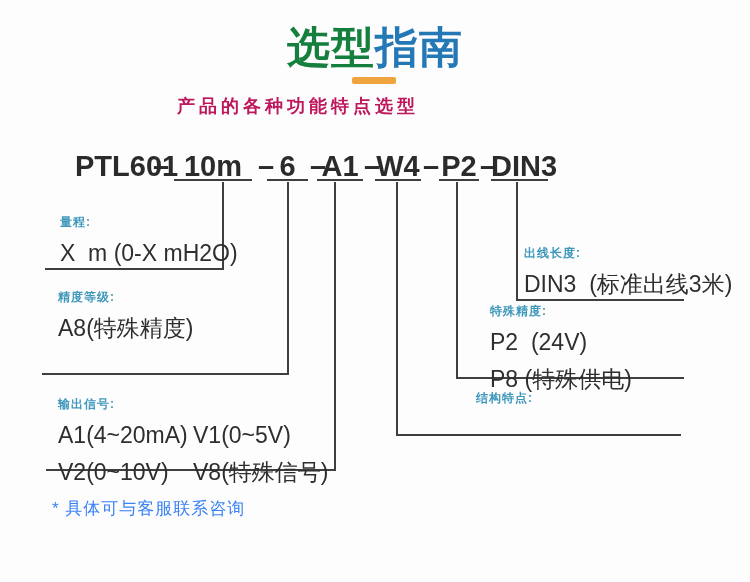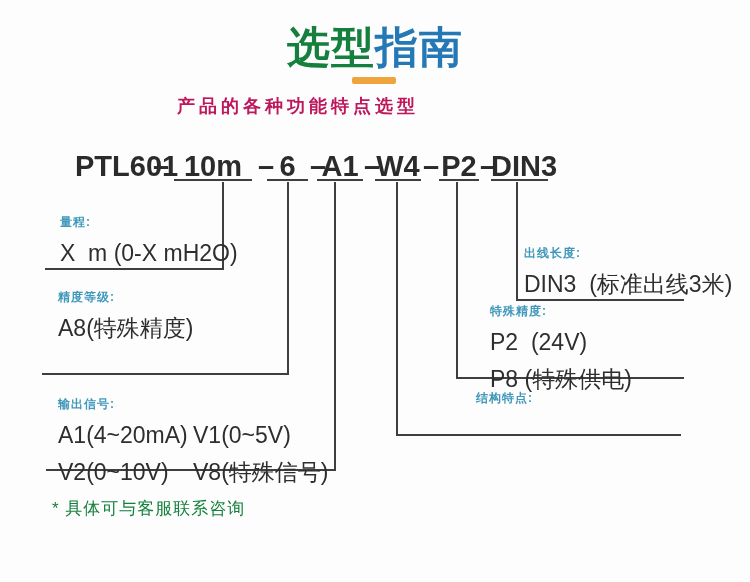--- a/index.html
+++ b/index.html
@@ -33,21 +33,21 @@
   }
   
   .vline{position:absolute;width:2px;background:#3f3f3f;}
   .hline{position:absolute;height:2px;background:#3f3f3f;}
   
   .blk{position:absolute;}
   .blk-label{font-size:12px;letter-spacing:1px;color:#3f97ba;font-weight:600;margin-bottom:7px;}
   .blk-row{display:flex;font-size:23px;color:#2e2e2e;margin-bottom:6px;white-space:pre;line-height:1.35;}
   .cell-a{display:inline-block;width:135px;}
   
-  .footnote{position:absolute;left:52px;top:497px;font-size:17px;color:#15803d;letter-spacing:1px;}
+  .footnote{position:absolute;left:52px;top:497px;font-size:17px;color:#3b82f6;letter-spacing:1px;}
 </style>
 </head>
 <body>
 
 <div id="stage">
 
   <div class="title">
     <span class="t-black">选型</span><span class="t-blue">指南</span>
   </div>
   <div class="title-bar"></div>

